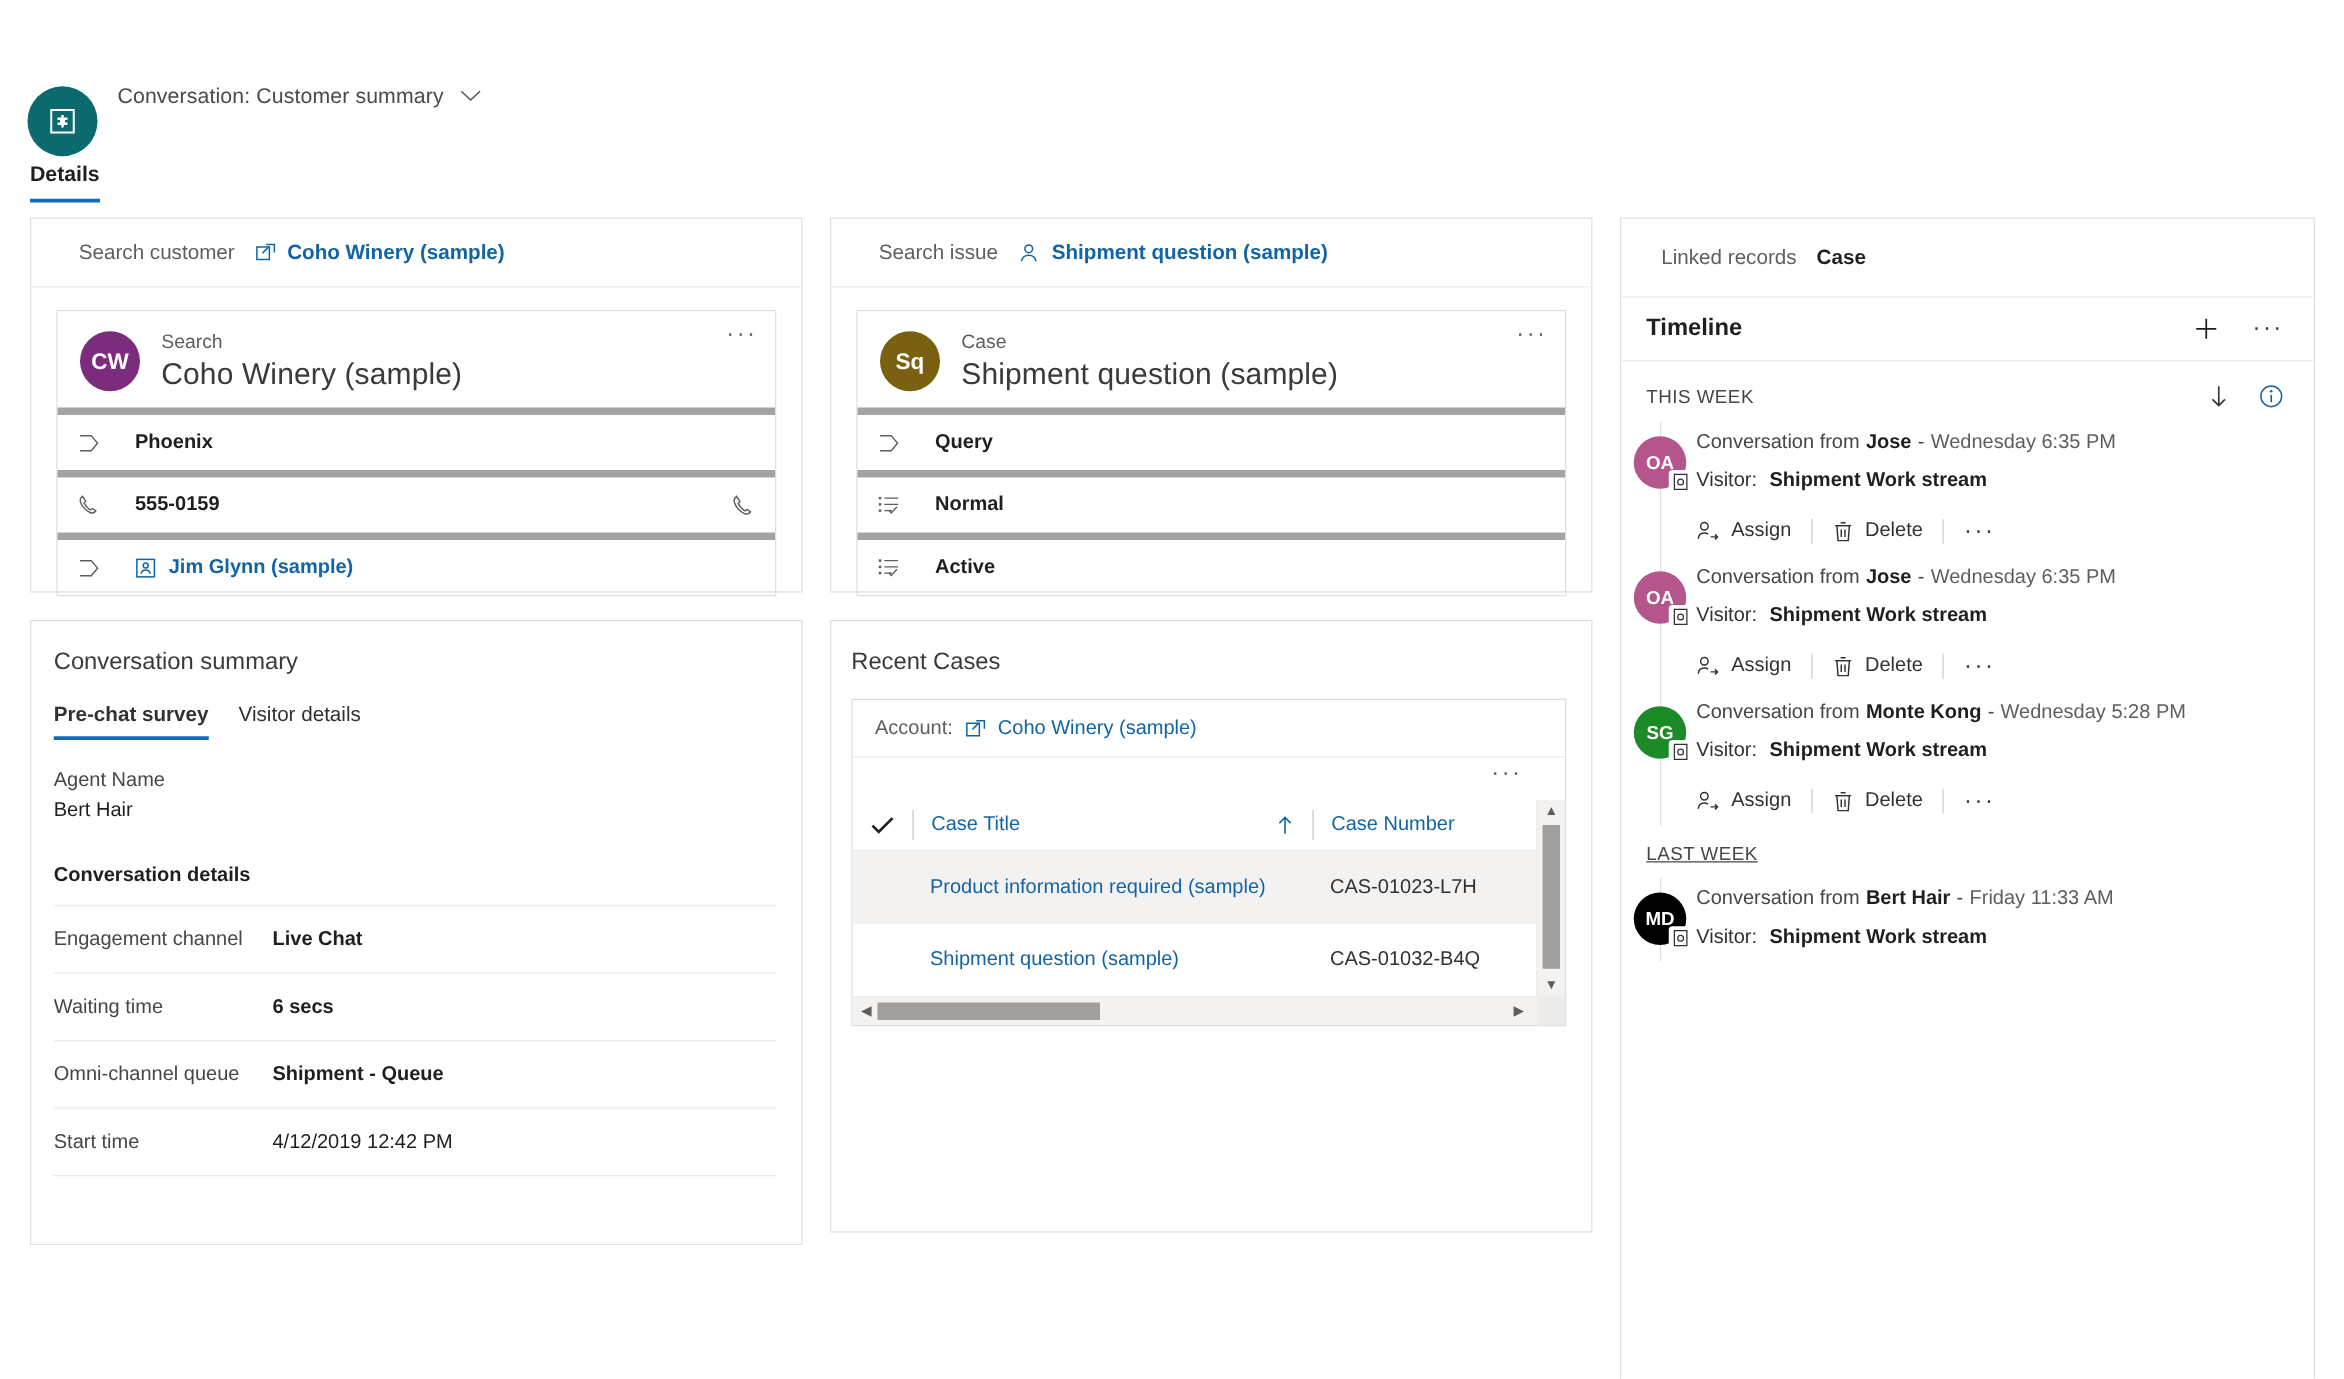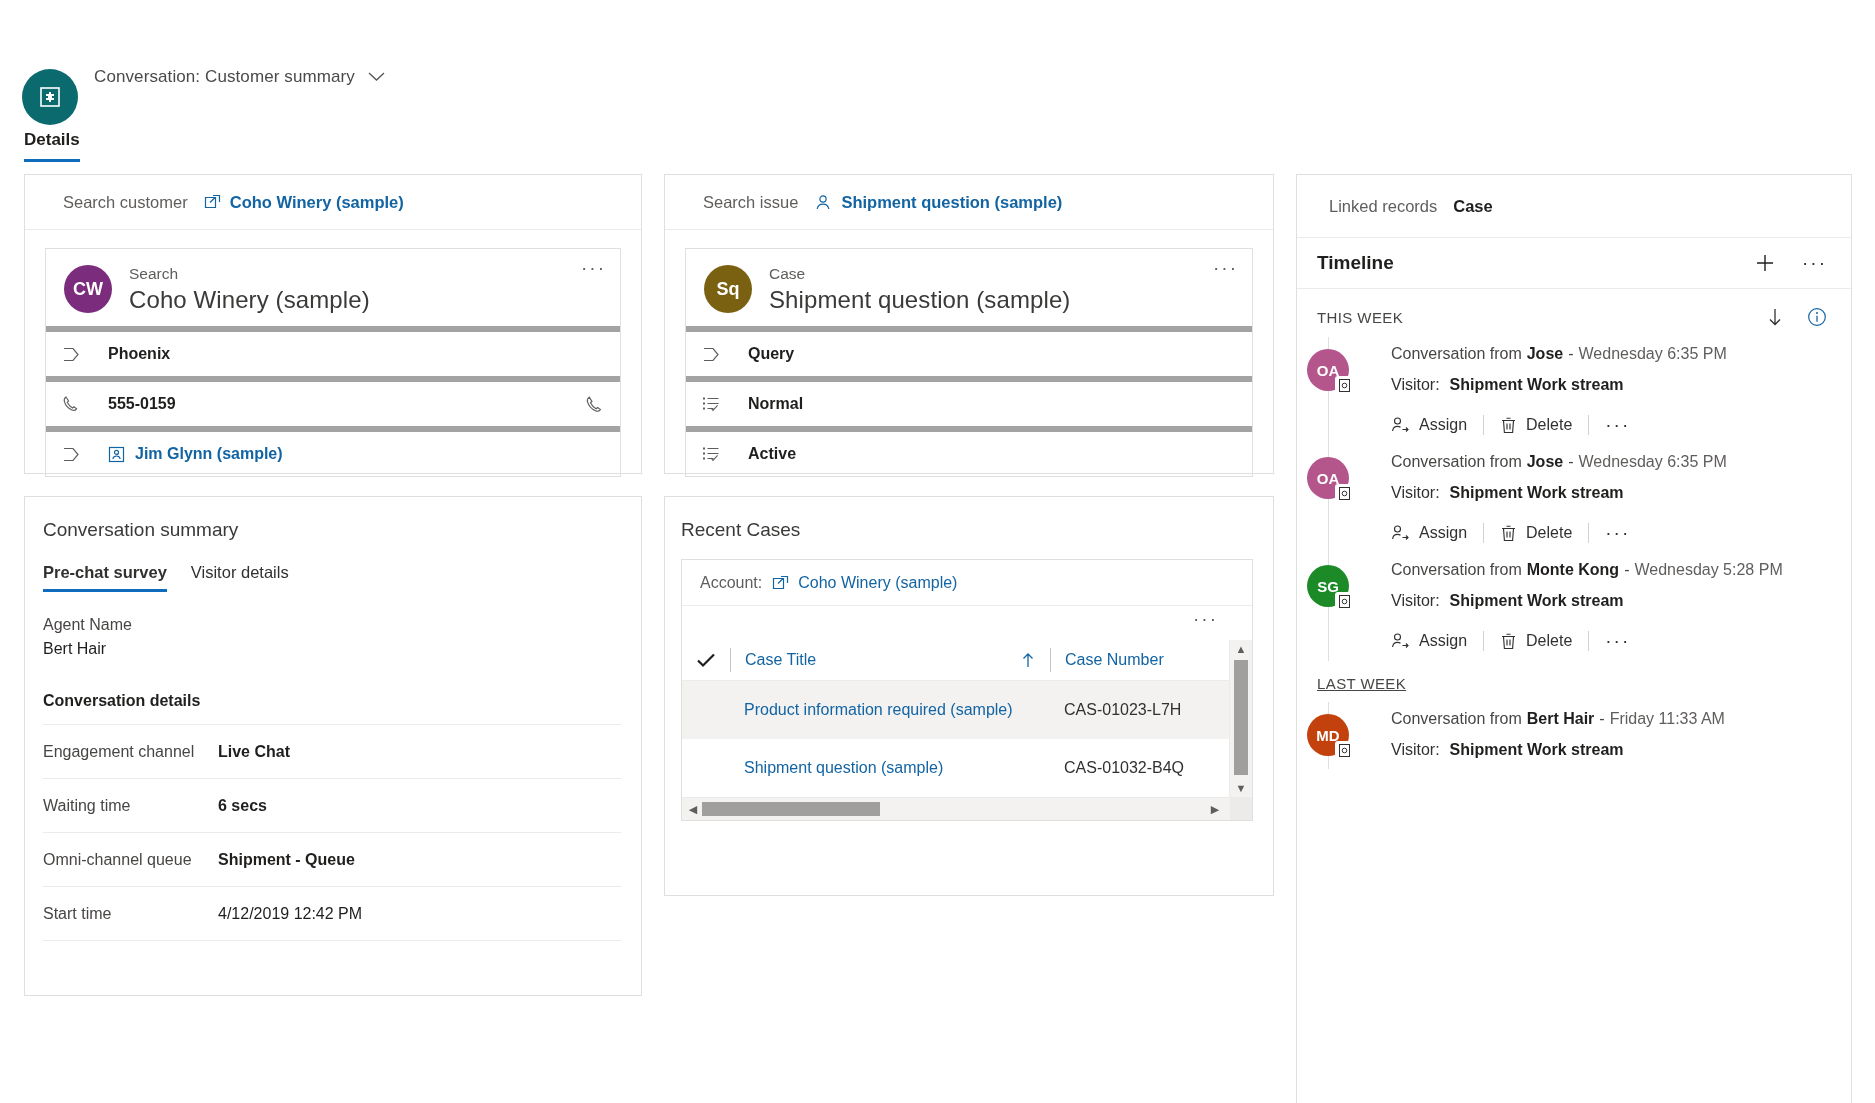--- a/index.html
+++ b/index.html
@@ -349,21 +349,21 @@
     width: 42px; height: 42px; border-radius: 50%;
     color: #fff; font-size: 15px; font-weight: bold;
     display: flex; align-items: center; justify-content: center;
   }
   .tl-badge {
     position: absolute; right: -3px; bottom: -2px;
     width: 19px; height: 19px;
     background: #fff; border-radius: 3px;
     display: flex; align-items: center; justify-content: center;
   }
-  .tl-body { margin-left: 94px; padding-right: 20px; }
+  .tl-body { margin-left: 60px; padding-right: 20px; }
   .tl-line1 { font-size: 16px; color: #484644; display: flex; align-items: baseline; flex-wrap: wrap; gap: 5px; }
   .tl-line1 .who { color: #201f1e; font-weight: bold; }
   .tl-line1 .dash { color: #484644; }
   .tl-line1 .when { color: #605e5c; }
   .tl-line2 { font-size: 16px; margin-top: 13px; display: flex; align-items: baseline; gap: 10px; }
   .tl-line2 .lbl { color: #323130; }
   .tl-line2 .val { color: #201f1e; font-weight: bold; font-family: "Liberation Sans", sans-serif; }
   .tl-actions {
     display: flex; align-items: center;
     margin-top: 21px; font-size: 16px; color: #323130;
@@ -569,21 +569,21 @@
                   <rect x="1" y="11.5" width="2" height="2" fill="#605e5c"></rect>
                   <path d="M5.5 2.5h11M5.5 7.5h11M5.5 12.5h6" stroke="#605e5c" stroke-width="1.1"></path>
                   <path d="M9 12l2 2.4 4.6-5" fill="none" stroke="#605e5c" stroke-width="1.1"></path>
                 </svg>
             </span>
             <span class="attr-val">Active</span>
           </div>
         </div>
       </div>
 
-      <div class="panel" style="height:400px;margin-top:22px;">
+      <div class="panel" style="height:490px;margin-top:22px;">
         <div class="panel-title" style="padding-left:16px;">Recent Cases</div>
 
         <div class="grid-wrap">
           <div class="grid-account">
             <span class="lbl">Account:</span>
             <span class="lnk">
               <span>
                 <svg width="17" height="17" viewBox="0 0 17 17">
                     <path d="M1.5 3.5h10v10h-10z" fill="none" stroke="#1264a3" stroke-width="1.2"></path>
                     <path d="M9 1.5h6.5v6.5" fill="none" stroke="#1264a3" stroke-width="1.2"></path>
@@ -842,21 +842,21 @@
         </div>
 
         <div class="tl-group" style="padding-top:14px;text-decoration:underline;">
           <span>LAST WEEK</span>
         </div>
 
         <div class="tl-items">
           <div class="tl-rail"></div>
           <div class="tl-item">
             <div class="tl-av-wrap">
-              <div class="tl-av" style="background:#c2410c;">
+              <div class="tl-av" style="background:#000000;">
                 <span>MD</span>
               </div>
               <span class="tl-badge">
                 <svg width="15" height="15" viewBox="0 0 15 15">
                     <rect x="2.5" y="1.5" width="10" height="12" fill="none" stroke="#323130" stroke-width="1"></rect>
                     <circle cx="7.5" cy="7.5" r="2.3" fill="none" stroke="#323130" stroke-width="1"></circle>
                   </svg>
               </span>
             </div>
             <div class="tl-body">

